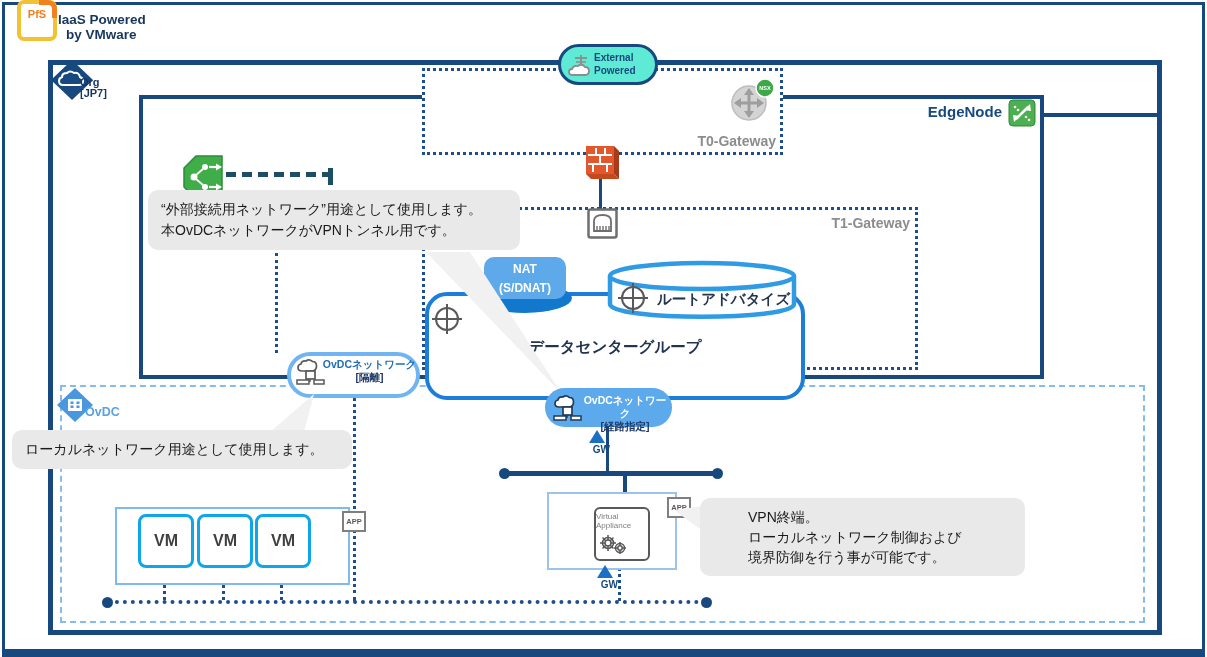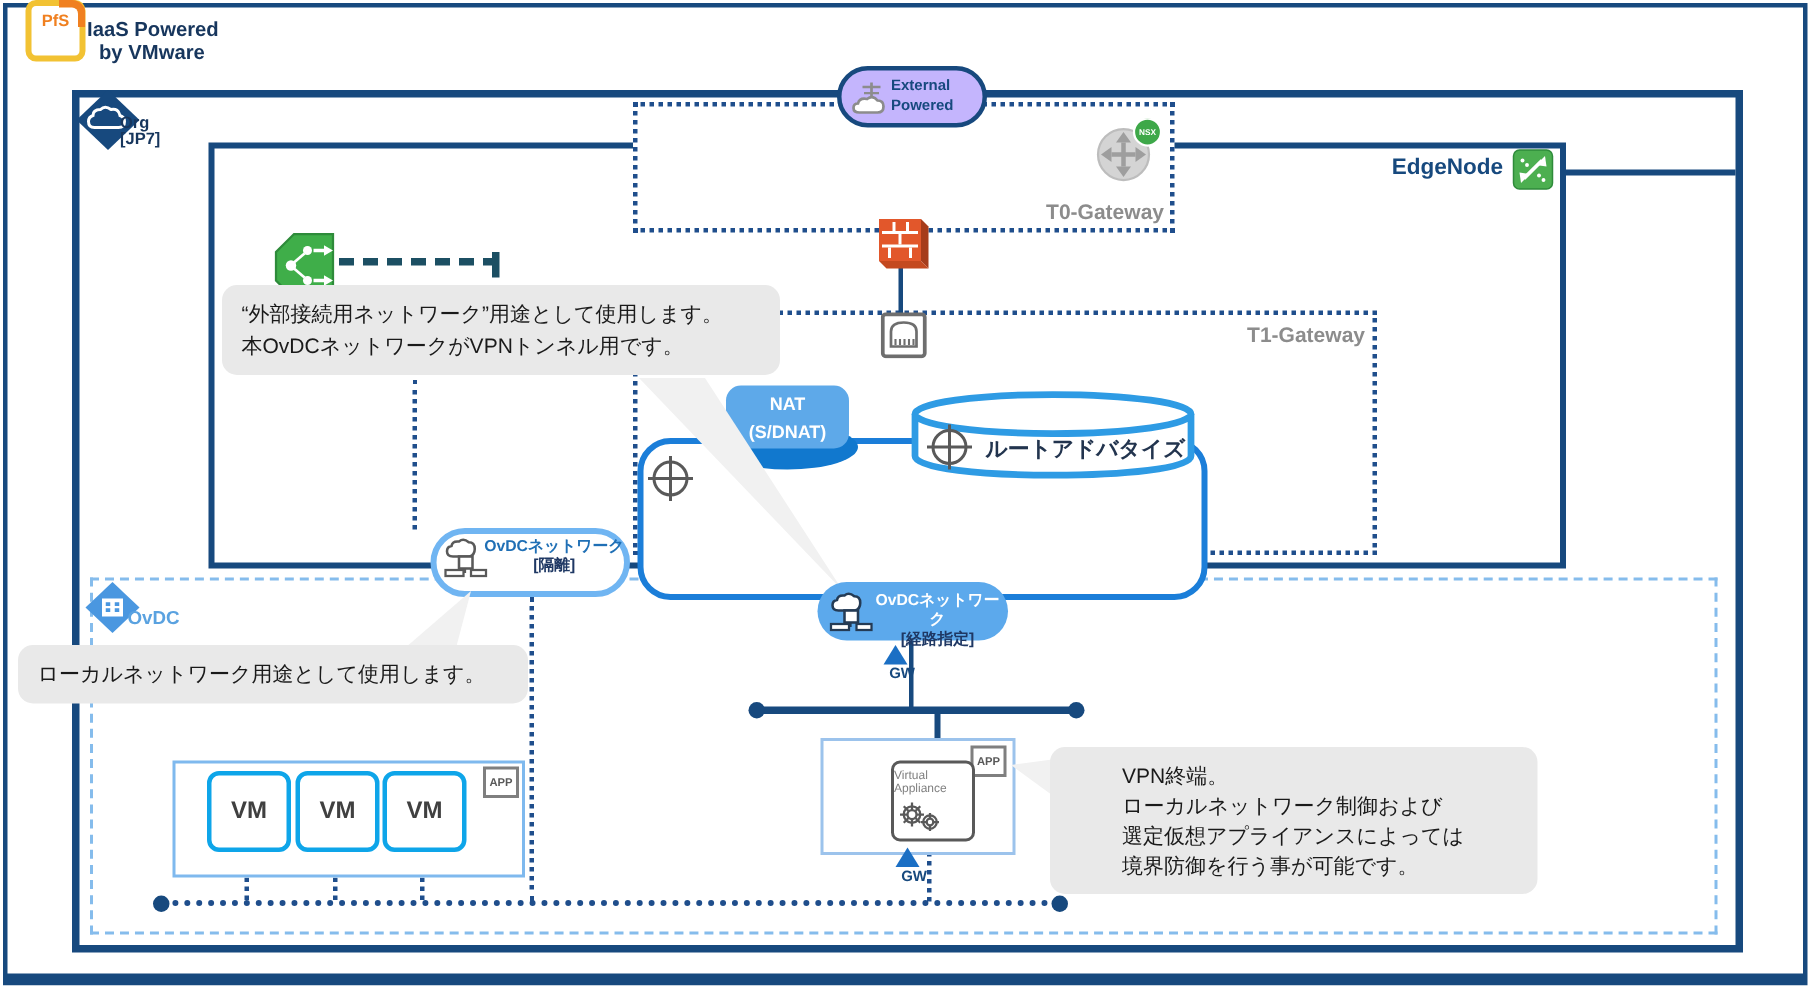--- a/index.html
+++ b/index.html
@@ -8,29 +8,29 @@
   .abs{position:absolute;}
   .frame{left:2px;top:2px;width:1197px;height:644px;border:3px solid #17497E;border-bottom-width:9px;}
   .orgbox{left:48px;top:60px;width:1104px;height:565px;border:5px solid #17497E;z-index:0;}
   .edgebox{left:139px;top:95px;width:897px;height:276px;border:4px solid #17497E;z-index:1;}
   .dotbox{border:3px dotted #1F4E8C;z-index:2;}
   .t0box{left:422px;top:68px;width:355px;height:81px;background:#fff;}
   .t1box{left:422px;top:207px;width:490px;height:157px;z-index:1;background:transparent;}
   .gatelabel{font-size:14px;font-weight:bold;color:#8C8C8C;text-align:right;z-index:3;}
   .ovdcbox{left:60px;top:385px;width:1081px;height:234px;border:2px dashed #85BCEC;z-index:1;}
   .dcbox{left:425px;top:292px;width:372px;height:100px;background:#fff;border:4px solid #1B7ED9;border-radius:22px;z-index:3;}
-  .pill-ext{left:558px;top:44px;width:94px;height:35px;background:#c4b5fd;border:3px solid #17497E;border-radius:21px;z-index:7;}
+  .pill-ext{left:558px;top:44px;width:94px;height:35px;background:#5eead4;border:3px solid #17497E;border-radius:21px;z-index:7;}
   .bubble{background:#E9E9E9;border-radius:10px;color:#1A1A1A;font-size:14px;line-height:21px;padding:9px 13px;z-index:6;}
   .tail{z-index:5;}
   .oval-iso{left:287px;top:352px;width:125px;height:38px;background:#fff;border:4px solid #70B5F2;border-radius:23px;z-index:4;}
   .pill-routed{left:545px;top:388px;width:127px;height:39px;background:#5CA9EC;border-radius:20px;z-index:6;}
   .vmbox{top:514px;width:50px;height:48px;background:#fff;border:3px solid #0ea5e9;border-radius:8px;
          text-align:center;font-weight:bold;font-size:16px;color:#404040;line-height:48px;z-index:3;}
   .appbadge{width:20px;height:17px;background:#fff;border:2px solid #7F7F7F;text-align:center;
-            font-size:7.5px;font-weight:bold;color:#595959;line-height:17px;z-index:4;}
+            font-size:7.5px;font-weight:bold;color:#595959;line-height:17px;z-index:4;margin-left:20px;}
   .dotv{border-left:3px dotted #1F4E8C;width:0;z-index:1;}
   .tri-up{width:0;height:0;border-left:8px solid transparent;border-right:8px solid transparent;
           border-bottom:13px solid #1B6FC4;z-index:4;}
   .gwlabel{font-size:10px;font-weight:bold;color:#17497E;width:24px;text-align:right;z-index:4;}
   .busdot{width:11px;height:11px;border-radius:50%;background:#17497E;z-index:2;}
 </style>
 </head>
 <body>
 
 <div id="canvas">
@@ -144,20 +144,21 @@
     <polygon points="19,1 37,18 19,35 1,18" fill="#4A97E0"></polygon>
     <rect x="12" y="12" width="14" height="12" fill="#fff"></rect>
     <rect x="14.5" y="14.5" width="3" height="2.5" fill="#4A97E0"></rect>
       <rect x="20.5" y="14.5" width="3" height="2.5" fill="#4A97E0"></rect>
     <rect x="14.5" y="18.5" width="3" height="2.5" fill="#4A97E0"></rect>
       <rect x="20.5" y="18.5" width="3" height="2.5" fill="#4A97E0"></rect>
   </svg>
   <div class="abs" style="left:85px;top:405px;font-size:12.5px;font-weight:bold;color:#5AA2E0;z-index:2;">OvDC</div>
 
   <div class="abs dcbox"></div>
+  <div class="abs" style="left:425px;top:337px;width:380px;text-align:center;font-size:15.5px;font-weight:bold;color:#22344E;z-index:4;">データセンターグループ</div>
   <svg class="abs" style="left:430px;top:302px;z-index:4;" width="34" height="34">
     <circle cx="17" cy="17" r="11" fill="#fff" stroke="#595959" stroke-width="2"></circle>
     <line x1="17" y1="2" x2="17" y2="32" stroke="#595959" stroke-width="2"></line>
     <line x1="2" y1="17" x2="32" y2="17" stroke="#595959" stroke-width="2"></line>
   </svg>
 
   <div class="abs" style="left:478px;top:283px;width:94px;height:30px;background:#1178CE;border-radius:50%;z-index:4;"></div>
   <div class="abs" style="left:484px;top:257px;width:82px;height:42px;background:#5EA9E9;border-radius:10px;z-index:5;text-align:center;color:#fff;font-weight:bold;font-size:12px;line-height:19px;padding-top:3px;box-sizing:border-box;">
     <div>NAT</div>
     <div>(S/DNAT)</div>
@@ -260,17 +261,16 @@
   <div class="abs bubble" style="left:148px;top:190px;width:346px;">
     <div>“外部接続用ネットワーク”用途として使用します。</div>
     <div>本OvDCネットワークがVPNトンネル用です。</div>
   </div>
   <div class="abs bubble" style="left:12px;top:430px;width:314px;">
     <div>ローカルネットワーク用途として使用します。</div>
   </div>
   <div class="abs bubble" style="left:700px;top:498px;width:264px;line-height:20px;padding-left:48px;">
     <div>VPN終端。</div>
     <div>ローカルネットワーク制御および</div>
-    <div>選定仮想アプライアンスによっては</div>
     <div>境界防御を行う事が可能です。</div>
   </div>
 
 </div>
 
 </body></html>

